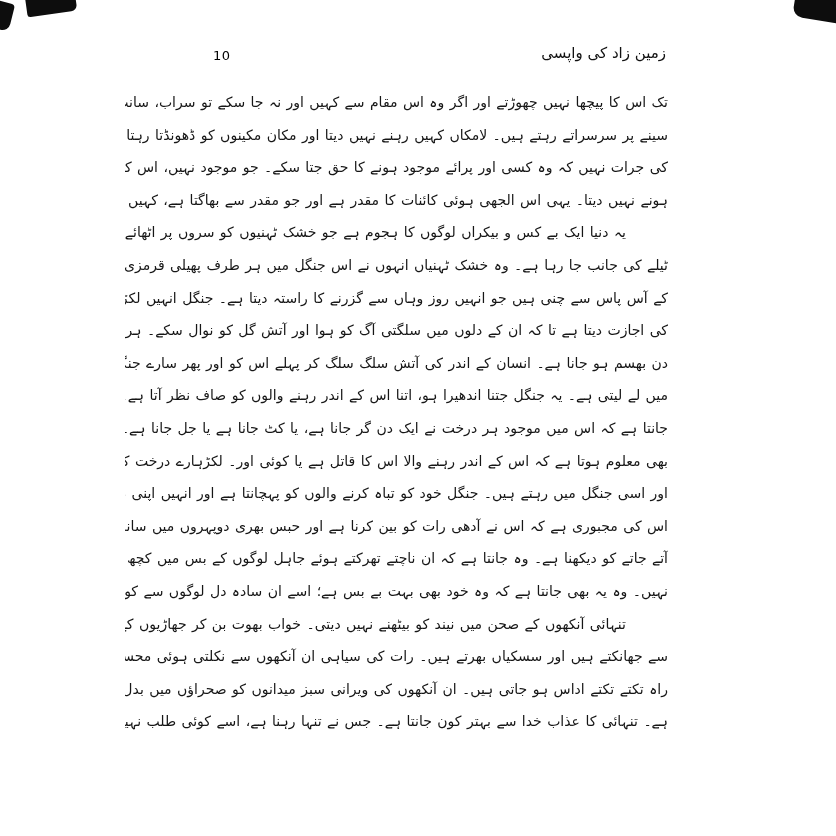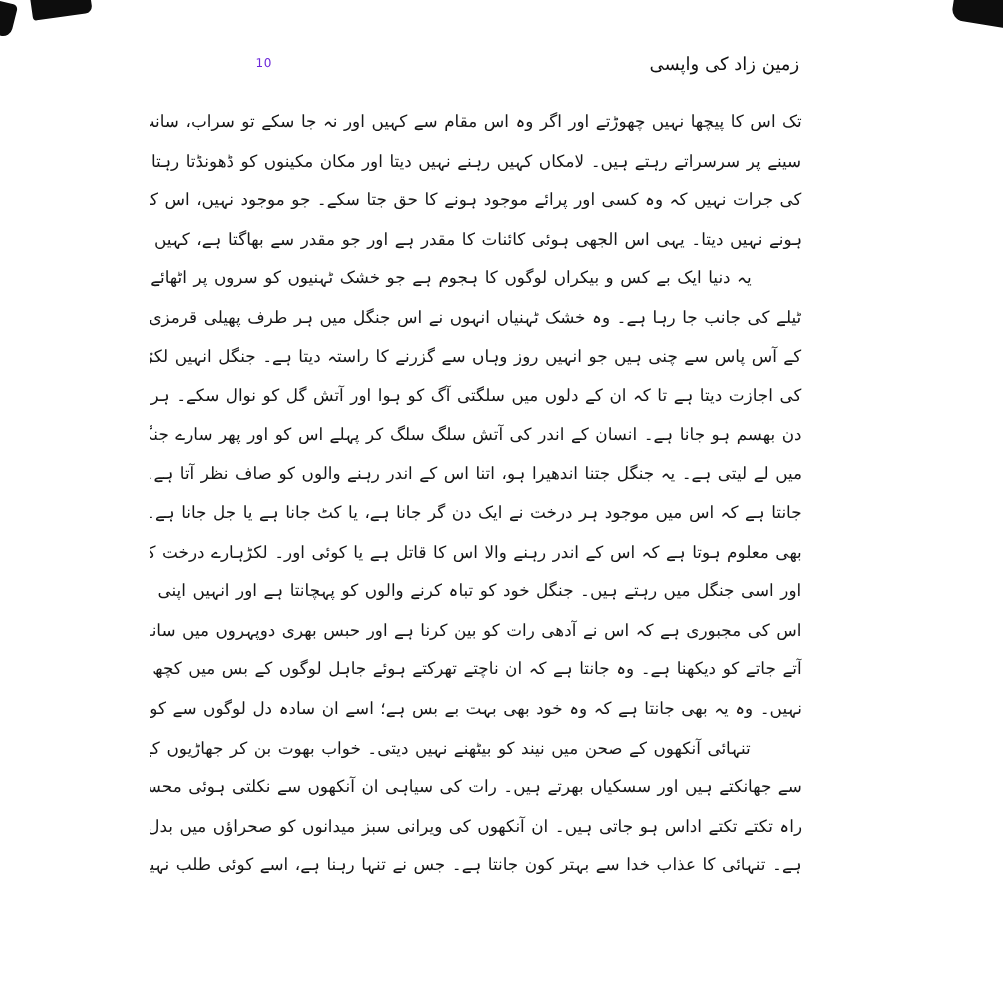--- a/index.html
+++ b/index.html
@@ -7,21 +7,21 @@
     position:relative;width:836px;height:836px;background:#ffffff;
     overflow:hidden;font-family:"DejaVu Sans",sans-serif;color:#161616;
   }
   
   .artifact{position:absolute;background:#0d0d0d;}
   .artifact-tl-a{left:26px;top:-8px;width:50px;height:22px;transform:rotate(-8deg);border-radius:2px 3px 6px 3px;}
   .artifact-tl-b{left:-6px;top:2px;width:18px;height:28px;transform:rotate(14deg);border-radius:0 4px 8px 0;}
   .artifact-tr{right:-4px;top:-6px;width:46px;height:26px;transform:rotate(9deg);border-radius:4px 0 0 10px;}
   
   .header{position:absolute;left:125px;top:44px;width:543px;height:30px;}
-  .page-number{position:absolute;left:88px;top:4px;font-size:10px;letter-spacing:.5px;color:#6d28d9;}
+  .page-number{position:absolute;left:88px;top:4px;font-size:13px;letter-spacing:.5px;color:#000000;}
   .book-title{position:absolute;right:2px;top:0;direction:rtl;font-size:15px;font-weight:normal;white-space:nowrap;color:#111;}
   
   .body-text{position:absolute;left:125px;top:86px;width:543px;direction:rtl;}
   .line{
     height:32.6px;line-height:32.6px;font-size:14px;overflow:hidden;
     text-align:justify;text-align-last:justify;word-spacing:1px;white-space:nowrap;
   }
   .line.indent{padding-right:42px;}
   .line.end{text-align-last:right;}
 </style>

